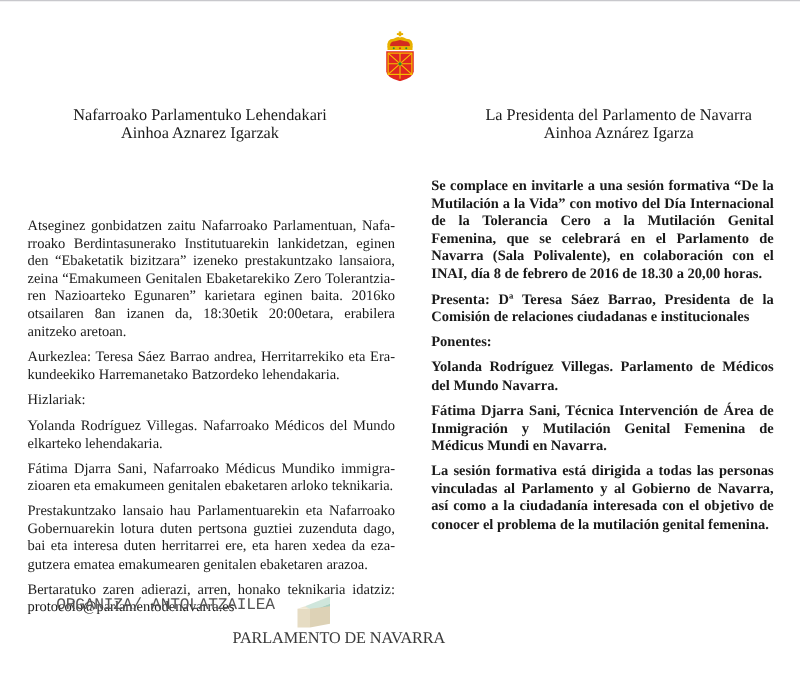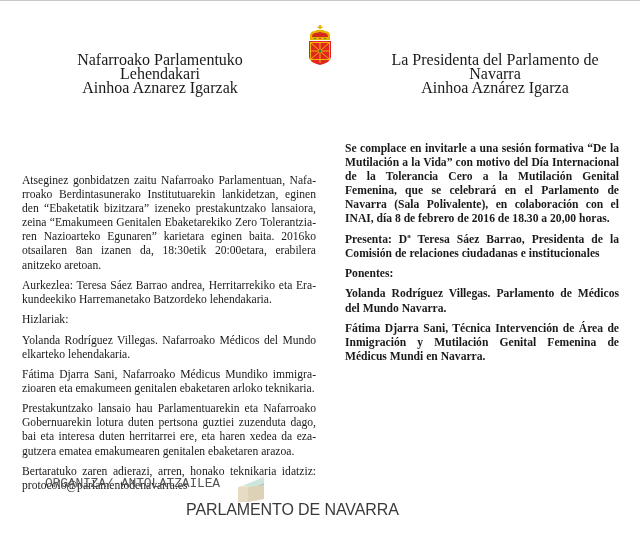--- a/index.html
+++ b/index.html
@@ -2,36 +2,36 @@
 <html><head>
   <meta charset="utf-8">
   <style>
     html, body { margin: 0; padding: 0; background: #ffffff; }
     body {
       width: 640px; height: 551px; position: relative; overflow: hidden;
       font-family: "Liberation Serif", serif; color: #1a1a1a;
       border-top: 1px solid #c8c8cc; box-sizing: border-box;
     }
     .crest { position: absolute; left: 307px; top: 24px; width: 26px; height: 40px; }
-    .hdr { position: absolute; top: 52px; text-align: center; font-size: 16px; line-height: 14px; }
+    .hdr { position: absolute; top: 84px; text-align: center; font-size: 13px; line-height: 14px; }
     .hdr-left { left: 40px; width: 240px; }
     .hdr-right { left: 380px; width: 230px; text-align: center; }
     .col { position: absolute; top: 141px; font-size: 11.6px; line-height: 14.1px; text-align: justify; }
     .col-left { left: 22px; width: 294px; margin-top: 32px; }
     .col-right { left: 345px; width: 274px; font-weight: bold; }
     .col p { margin: 0 0 6.2px 0; hyphens: manual; }
     .organiza {
       position: absolute; left: 45px; top: 475px;
       font-family: Liberation Mono, monospace; font-size: 13px; color: #555; letter-spacing: -0.2px;
     }
     .logo { position: absolute; left: 186px; top: 472px; width: 140px; }
     .logo-mark { position: absolute; left: 50px; top: 0; width: 32px; height: 30px; }
     .logo-text {
       position: absolute; left: 0; top: 31px; width: 140px;
-      font-family: Liberation Sans, sans-serif; font-size: 16px; line-height: 11px; color: #3a3a3a;
+      font-family: Liberation Serif, serif; font-size: 13px; line-height: 11px; color: #3a3a3a;
       letter-spacing: -0.1px; white-space: nowrap;
     }
   </style>
 </head>
 <body>
 
 <svg class="crest" viewBox="0 0 26 40">
 
   <rect x="12" y="0" width="2" height="4" fill="#e8b100"></rect>
   <rect x="10.5" y="1.5" width="5" height="1.5" fill="#e8b100"></rect>
@@ -72,20 +72,21 @@
   <p>Prestakuntzako lansaio hau Parlamentuarekin eta Nafarroako Gobernuarekin lotura duten pertsona guztiei zuzenduta dago, bai eta interesa duten herritarrei ere, eta haren xedea da eza­gutzera ematea emakumearen genitalen ebaketaren arazoa.</p>
   <p>Bertaratuko zaren adierazi, arren, honako teknikaria idatziz: protocolo@parlamentodenavarra.es</p>
 </div>
 
 <div class="col col-right">
   <p>Se complace en invitarle a una sesión formativa “De la Mutilación a la Vida” con motivo del Día Internacional de la Tolerancia Cero a la Mutilación Genital Femenina, que se celebrará en el Parlamento de Navarra (Sala Poli­valente), en colaboración con el INAI,  día 8 de febrero de 2016 de 18.30 a 20,00 horas.</p>
   <p>Presenta: Dª Teresa Sáez Barrao, Presidenta de la Comi­sión de relaciones ciudadanas e institucionales</p>
   <p>Ponentes:</p>
   <p>Yolanda Rodríguez Villegas. Parlamento de Médicos del Mundo Navarra.</p>
   <p>Fátima Djarra Sani, Técnica Intervención de Área de Inmigración y Mutilación Genital Femenina de Médicus Mundi en Navarra.</p>
+  <p>La sesión formativa está dirigida a todas las personas vinculadas al Parlamento y al Gobierno de Navarra, así como a la ciudadanía interesada con el objetivo de cono­cer el problema de la mutilación genital femenina.</p>
 </div>
 
 <div class="organiza">ORGANIZA/ ANTOLATZAILEA</div>
 
 <div class="logo">
   <svg class="logo-mark" viewBox="0 0 32 30">
     <polygon points="8,12 28,4 28,10 12,16" fill="#cfe6dc"></polygon>
     <polygon points="12,16 28,10 28,13 12,19" fill="#a9cfc1"></polygon>
     <polygon points="2,14 12,14 12,29 2,29" fill="#e6dcc3"></polygon>
     <polygon points="12,14 28,12 28,26 12,29" fill="#ddd2b6"></polygon>

